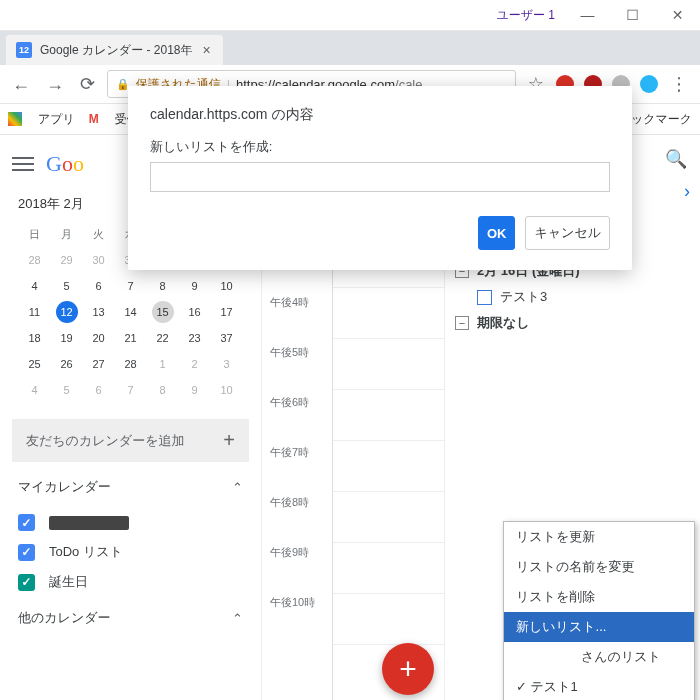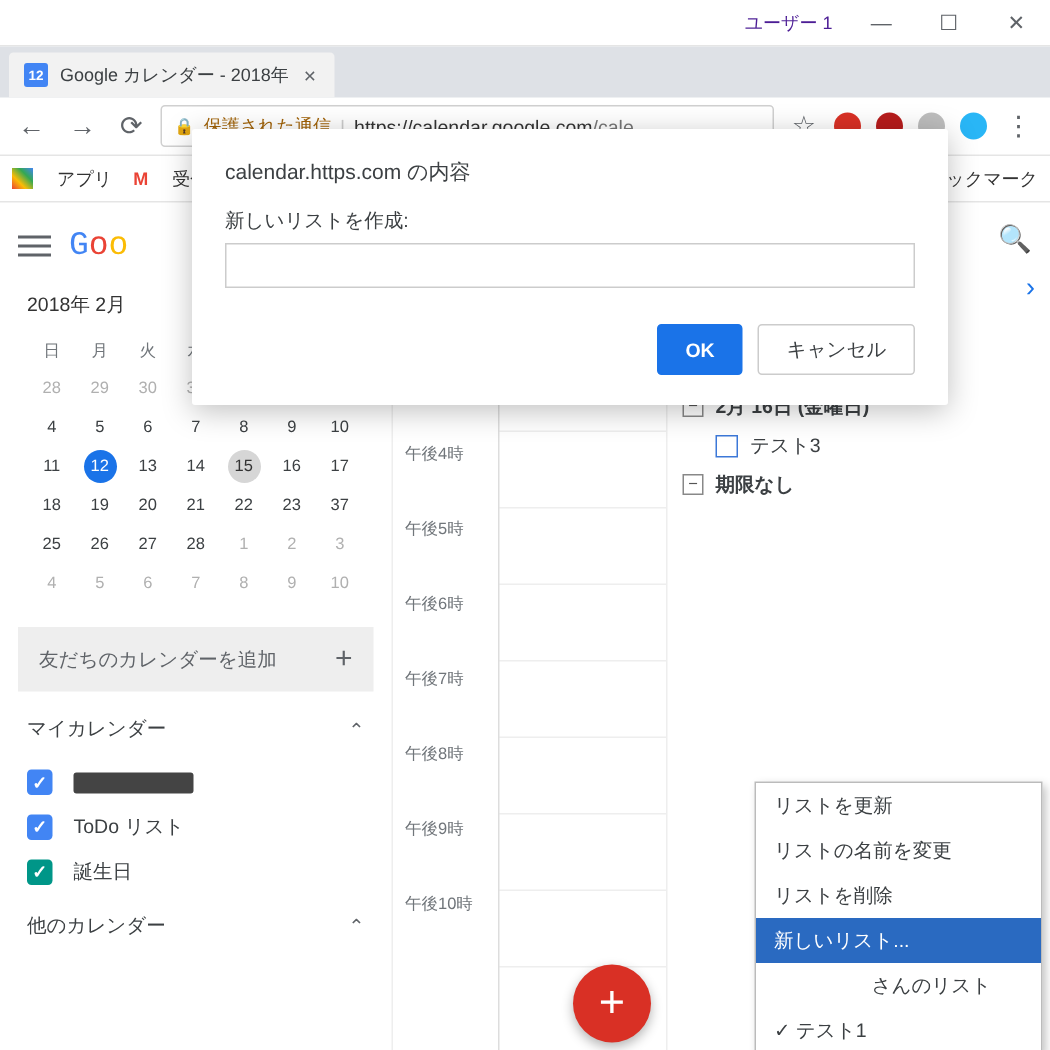--- a/index.html
+++ b/index.html
@@ -24,21 +24,21 @@
 .ext-icons{display:flex;gap:10px;align-items:center}
 .ext{width:18px;height:18px;border-radius:50%}
 .bookbar{height:30px;display:flex;align-items:center;padding:0 8px;gap:14px;border-bottom:1px solid #e5e5e5;font-size:12px;color:#333}
 .bkm{display:flex;align-items:center;gap:16px}
 .spacer{flex:1}
 .content{display:flex;height:calc(700px - 132px);position:relative}
 .sidebar{width:261px;border-right:1px solid #eee;display:flex;flex-direction:column;padding-top:8px}
 .header-row{display:flex;align-items:center;padding:8px 12px;gap:12px}
 .burger{width:22px;display:flex;flex-direction:column;gap:4px}
 .burger span{height:2px;background:#5f6368}
-.logo{font-family:Liberation Mono, monospace;font-size:22px;font-weight:500}
+.logo{font-family:Liberation Serif, serif;font-size:22px;font-weight:500}
 .logo .g{color:#4285f4}.logo .o1{color:#ea4335}.logo .o2{color:#fbbc05}
 .mini-month{padding:10px 18px 4px;color:#333;font-size:13px}
 .caltable{border-collapse:collapse;margin:4px auto 12px;font-size:11px;color:#3c4043}
 .caltable th,.caltable td{width:30px;height:24px;text-align:center;font-weight:normal}
 .caltable th{color:#70757a}
 .caltable .dim{color:#b0b0b0}
 .caltable .today span{display:inline-block;width:22px;height:22px;line-height:22px;border-radius:50%;background:#1a73e8;color:#fff}
 .caltable .sel span{display:inline-block;width:22px;height:22px;line-height:22px;border-radius:50%;background:#d6d6d6;color:#333}
 .addfriend{display:flex;align-items:center;justify-content:space-between;margin:4px 12px;padding:10px 14px;background:#eeeeee;font-size:13px;color:#5f6368}
 .plus{font-size:20px;color:#5f6368}
@@ -66,21 +66,21 @@
 .go{color:#1a73e8;font-size:18px;margin-left:auto}
 .ctxmenu{position:absolute;right:5px;bottom:0;width:190px;background:#fff;border:1px solid #bbb;box-shadow:2px 2px 6px rgba(0,0,0,0.25);font-size:13px}
 .ctxmenu div{padding:6px 12px}
 .ctxmenu .hl{background:#2a6ac1;color:#fff}
 .ctxmenu .chk::before{content:"✓ ";}
 .dialog-overlay{position:absolute;left:128px;top:86px;width:460px;background:#fff;box-shadow:0 4px 20px rgba(0,0,0,0.25);padding:20px 22px;z-index:10;border-radius:2px}
 .dialog-overlay .ttl{font-size:14px;margin-bottom:14px}
 .dialog-overlay .lbl{font-size:13px;margin-bottom:6px}
 .dialog-overlay input{width:100%;height:30px;border:1px solid #ccc;padding:0 6px;font-size:13px;box-sizing:border-box}
 .dialog-overlay .btns{display:flex;justify-content:flex-end;gap:10px;margin-top:24px}
-.dbtn{height:32px;padding:0 18px;border-radius:3px;font-size:13px;display:flex;align-items:center;border:1px solid #ccc;background:#fff}
+.dbtn{height:32px;padding:0 8px;border-radius:3px;font-size:13px;display:flex;align-items:center;border:1px solid #ccc;background:#fff}
 .dbtn.primary{background:#1a73e8;border-color:#1a73e8;color:#fff;font-weight:bold}
 </style>
 </head>
 <body>
 
 <div class="window">
 
   <div class="titlebar">
     <div class="left"></div>
     <span class="user">ユーザー 1</span>

